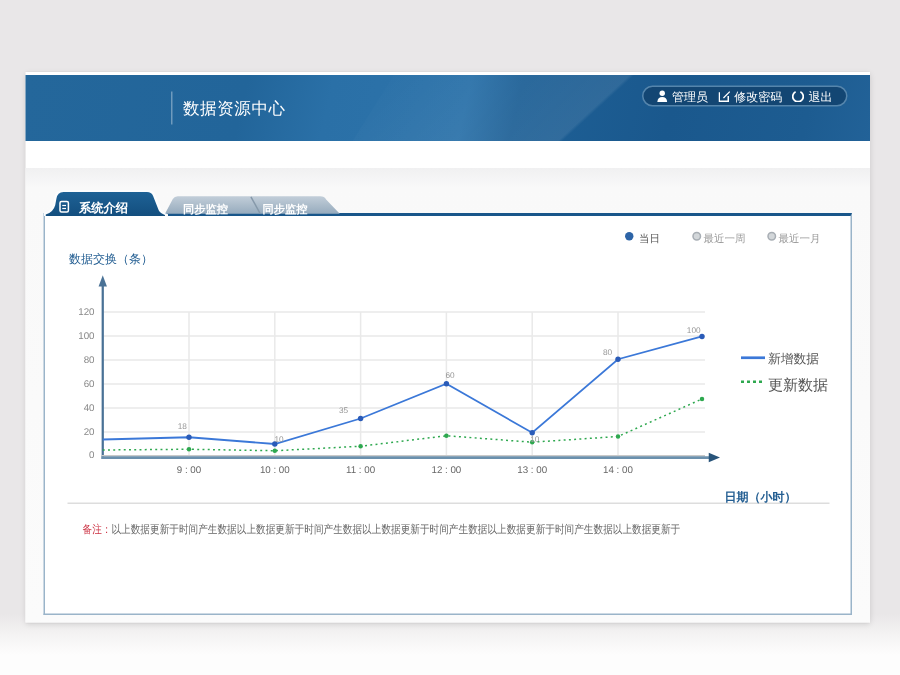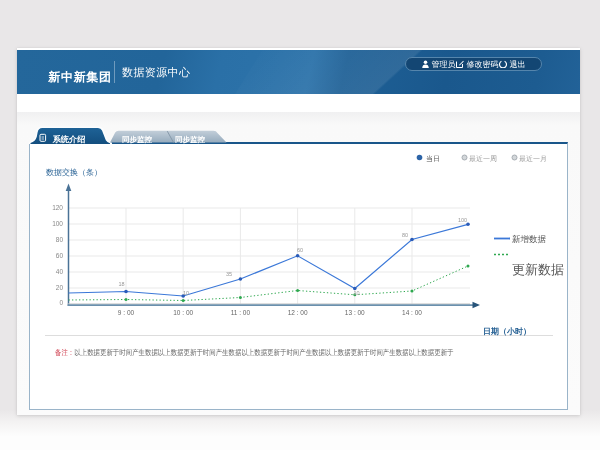--- a/index.html
+++ b/index.html
@@ -28,23 +28,23 @@
   position:absolute; left:21px; top:6px; width:90px; text-align:left;
   color:#fff; font-size:13px; font-weight:normal; letter-spacing:1.3px;
 }
 .logo-cn {
   position:absolute; left:18px; top:19px; width:90px; text-align:center;
   color:#fff; font-size:12px; font-weight:bold; letter-spacing:0.7px;
 }
 .hdr-div { position:absolute; left:97px; top:11px; width:1px; height:22px; background:rgba(255,255,255,0.35); }
 .hdr-title { position:absolute; left:105px; top:15px; color:#fff; font-size:11px; letter-spacing:0.4px;text-align:right; }
 .pill {
-  position:absolute; left:388px; top:7.5px; width:137px; height:14px;
+  position:absolute; left:411px; top:7.5px; width:137px; height:14px;
   background:#134673; border:1px solid #5585ac; border-radius:8px;
-  display:flex; align-items:center; justify-content:center;
+  display:flex; align-items:center; justify-content:space-between;
   padding:0 9px; color:#fff; font-size:8px;
 }
 .pill .it { display:flex; align-items:center; gap:3px; }
 .nav {
   position:absolute; left:0; top:46px; width:563px; height:17.5px;
   background:linear-gradient(#ffffff, #f2f2f2);
   border-bottom:1px solid #c9c9c9;
   box-shadow:0 3px 4px -2px rgba(90,90,90,0.35);
   display:flex; align-items:center;
 }
@@ -61,31 +61,30 @@
   position:absolute; left:29px; top:142px; width:539px; height:268px;
   background:#fff; border:1px solid #9ab4c9; border-top:2.5px solid #19568a;
 }
 .txt { position:absolute; white-space:nowrap; }
 .ylab { left:46px; top:167px; color:#235e92; font-size:8px; font-weight:normal; }
 .xlab { left:447px; top:326px; color:#235e92; font-size:8px; font-weight:bold;margin-left:36px; }
 .lg1 { left:426px; top:154px; color:#555; font-size:7px; }
 .lg2 { left:469px; top:154px; color:#999; font-size:7px; }
 .lg3 { left:519px; top:154px; color:#999; font-size:7px; }
 .rl1 { left:512px; top:234px; color:#555; font-size:8.5px;text-align:center; }
-.rl2 { left:512px; top:250px; color:#555; font-size:13px;margin-top:11px; }
+.rl2 { left:512px; top:250px; color:#555; font-size:10px; }
 .note { left:55px; top:348px; color:#666; font-size:7.5px; transform:scaleX(0.857); transform-origin:0 0; }
 .note b { color:#cc3344; font-weight:normal; }
 .divider { position:absolute; left:45px; top:335px; width:508px; height:1px; background:#ddd; }
 svg.overlay { position:absolute; left:0; top:0; }
 </style>
 </head>
 <body>
 <div class="window">
   <div class="header">
-    <div class="logo-cn">新中新集团</div>
     <div class="hdr-div"></div>
     <div class="hdr-title">数据资源中心</div>
     <div class="pill">
       <span class="it"><svg width="7" height="8" viewBox="0 0 7 8">
             <circle cx="3.5" cy="2.2" r="1.8" fill="#fff"></circle>
             <path d="M0.2 8 Q0.5 4.6 3.5 4.6 Q6.5 4.6 6.8 8 Z" fill="#fff"></path>
           </svg>管理员</span>
       <span class="it"><svg width="8" height="8" viewBox="0 0 8 8">
             <path d="M0.5 1.5 L0.5 7.5 L6.5 7.5 L6.5 4" stroke="#fff" stroke-width="1" fill="none"></path>
             <path d="M3 5 L7.2 0.8 L7.8 1.4 L3.6 5.6 Z" fill="#fff"></path>

